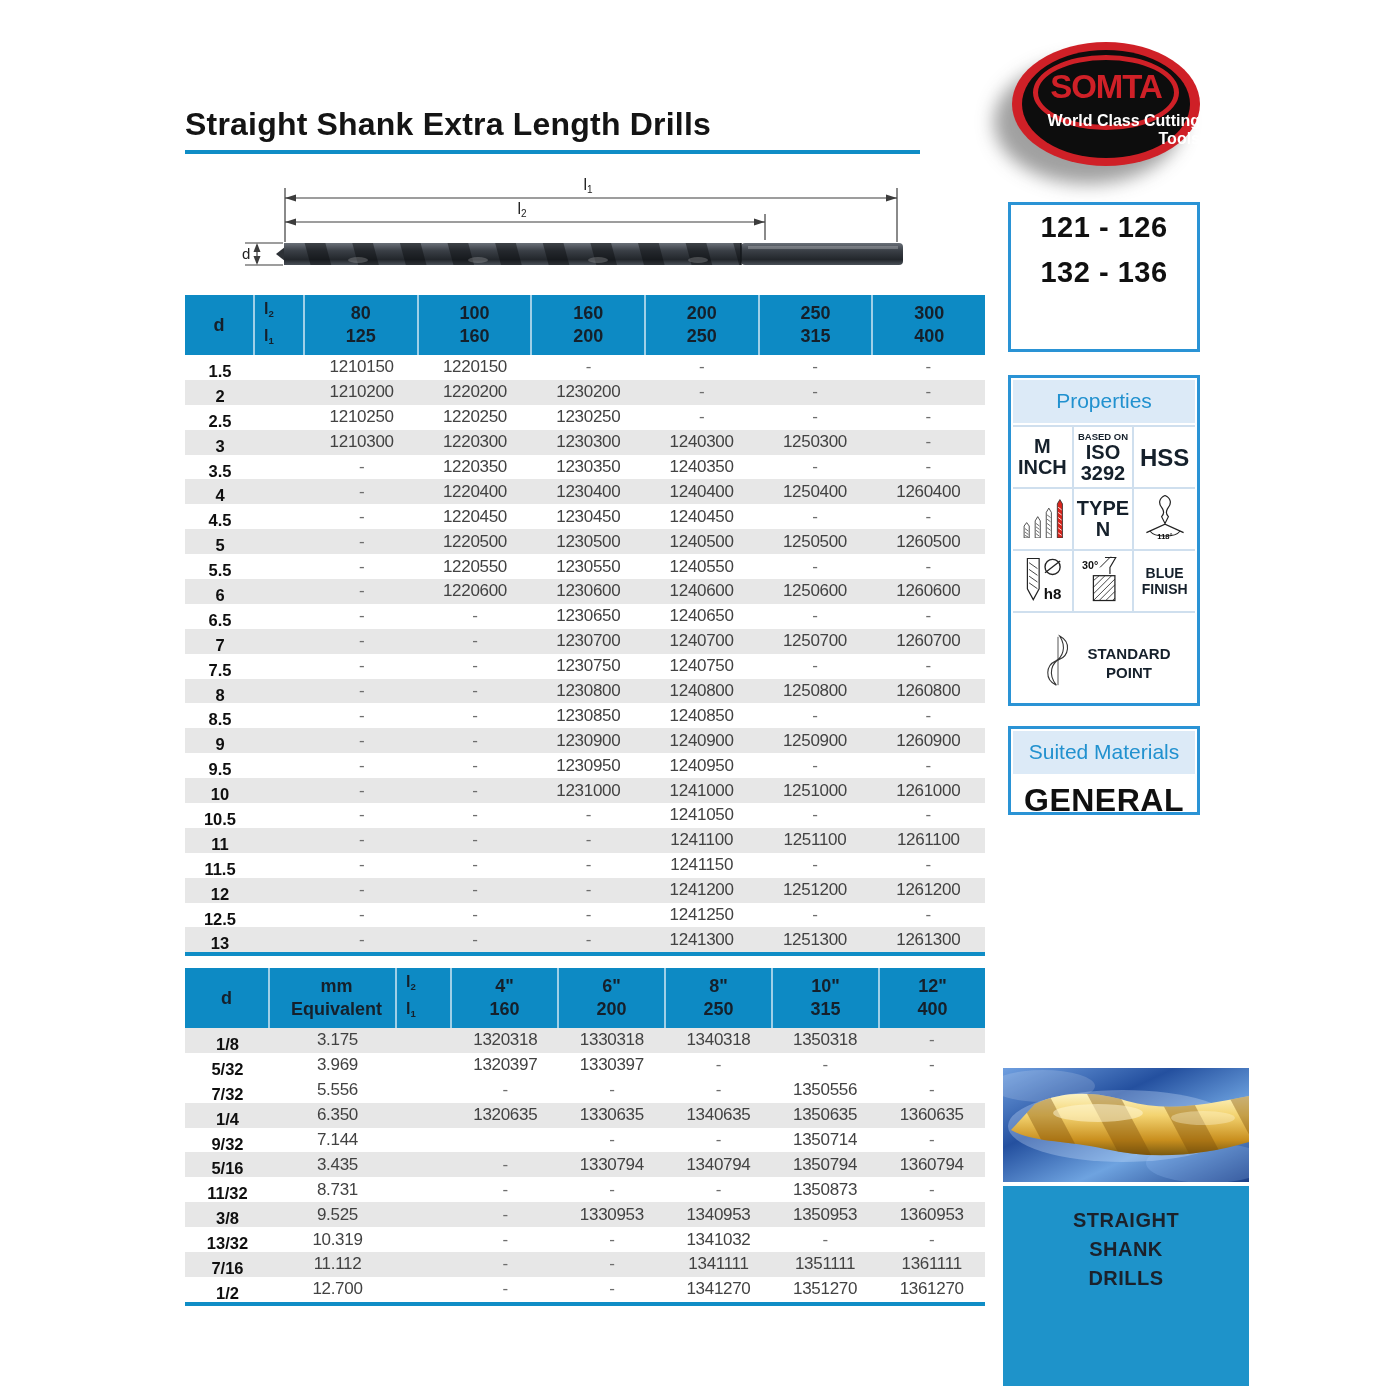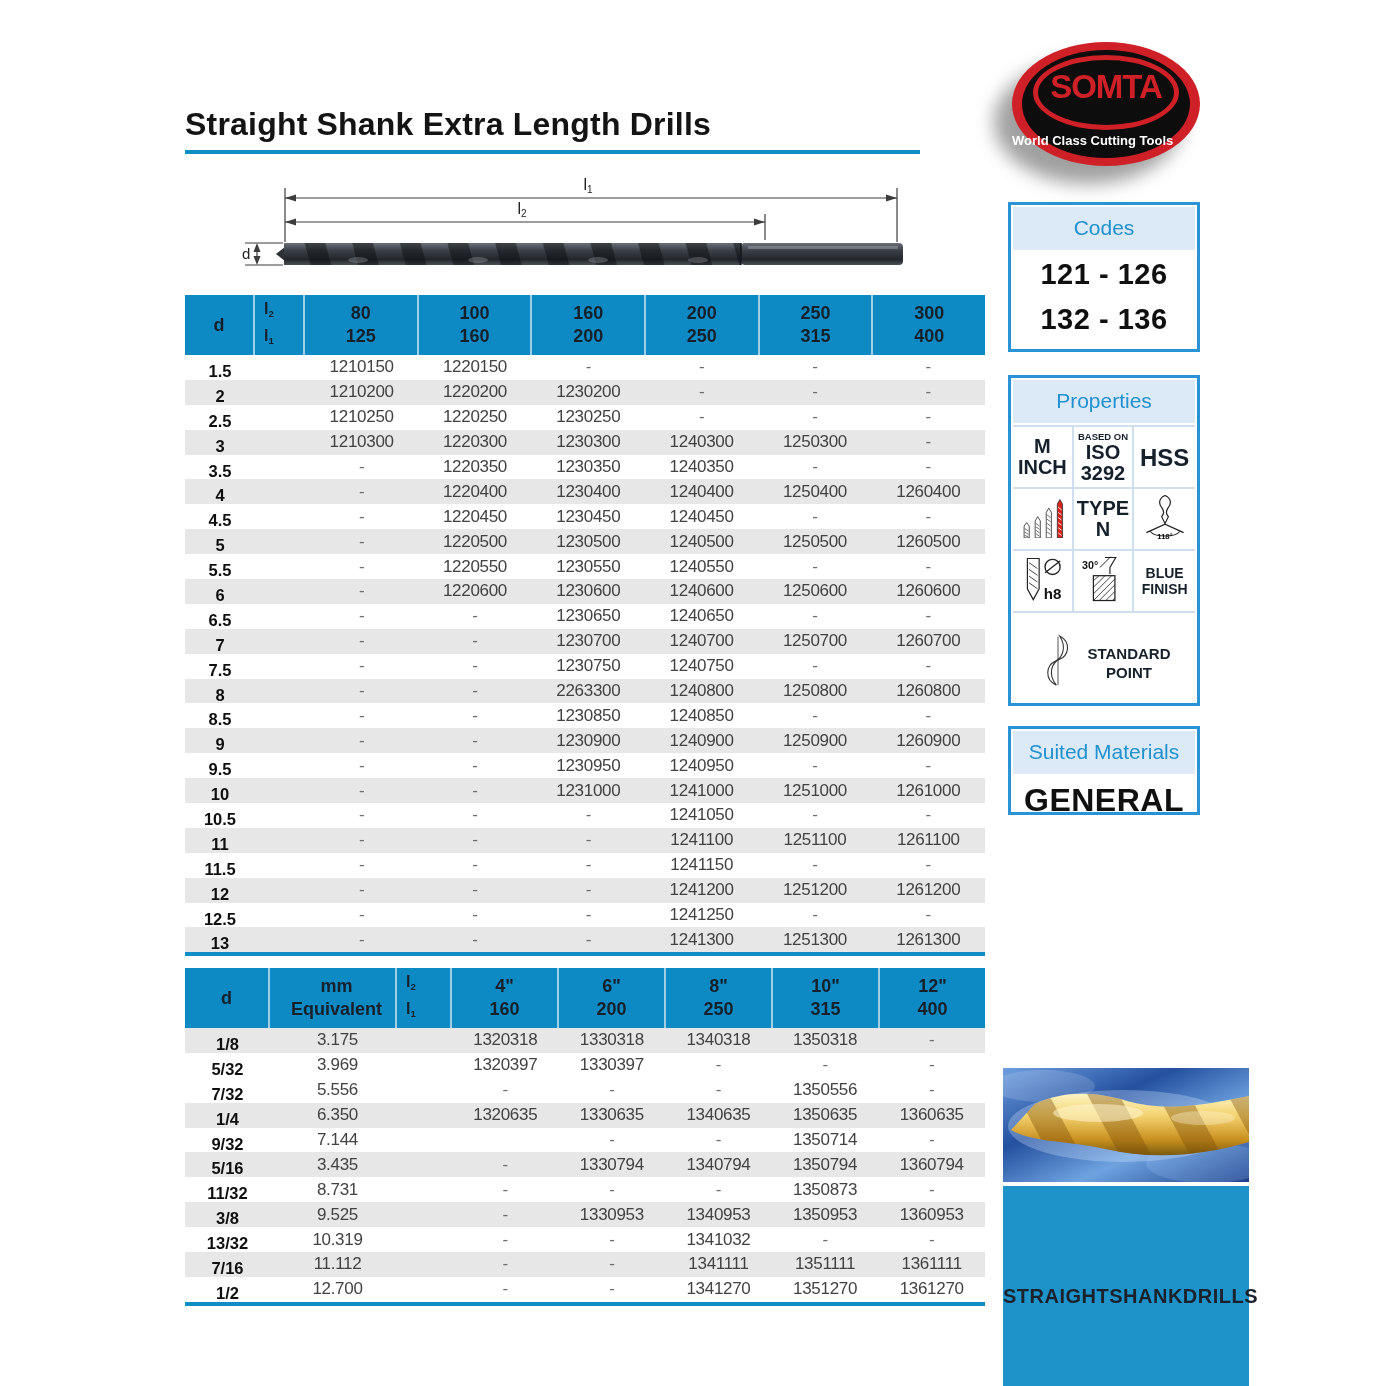--- a/index.html
+++ b/index.html
@@ -33,42 +33,42 @@
 
   
   .logo{position:absolute;left:1012px;top:42px;width:188px;height:124px;}
   .logo-shadow{position:absolute;left:-18px;top:18px;width:100%;height:100%;background:rgba(45,45,45,.45);
                border-radius:50%;filter:blur(9px);}
   .logo-oval{position:absolute;inset:0;background:#cf2027;border-radius:50%;}
   .logo-black{position:absolute;left:10px;right:10px;top:8px;bottom:8px;background:#0d0d0d;border-radius:50%;}
   .logo-ring{position:absolute;left:21px;right:21px;top:13px;bottom:36px;border:5px solid #cf2027;border-radius:50%;}
   .logo-text{position:absolute;top:26px;left:0;right:0;text-align:center;color:#cf2027;
              font-size:33px;font-weight:bold;letter-spacing:-1px;}
-  .logo-tag{position:absolute;bottom:18px;left:0;right:0;text-align:left;color:#fff;font-size:13px;font-weight:bold;}
+  .logo-tag{position:absolute;bottom:18px;left:0;right:0;text-align:right;color:#fff;font-size:16px;font-weight:bold;}
 
   
   .sidebox{position:absolute;left:1008px;width:192px;background:#fff;border:3px solid #2a93d5;box-sizing:border-box;}
   .sb-h{background:#dceaf7;text-align:center;color:#2191cf;font-size:21px;padding:9px 0 10px;margin:2px;}
   .codes-line{text-align:center;font-weight:bold;color:#101010;font-size:29px;line-height:45px;letter-spacing:0.5px;}
   .props-grid{display:grid;grid-template-columns:repeat(3,1fr);margin:0 2px;}
   .pcell{height:60px;border-right:2px solid #cfdfee;border-top:2px solid #cfdfee;display:flex;flex-direction:column;
          align-items:center;justify-content:center;text-align:center;font-weight:bold;color:#15202b;}
   .pcell:nth-child(3n){border-right:none;}
   .pcell .ln-xl{font-size:24px;line-height:25px;}
   .pcell .ln-lg{font-size:20px;line-height:21px;}
   .pcell .ln-sm{font-size:14px;line-height:16px;}
   .pcell .ln-tiny{font-size:9.5px;line-height:11px;}
   .point-row{display:flex;align-items:center;justify-content:center;height:99px;border-top:2px solid #cfdfee;margin:0 2px;}
   .point-label{font-size:15px;font-weight:bold;color:#15202b;text-align:center;width:92px;line-height:19px;}
   .suited-val{text-align:center;font-weight:bold;font-size:32px;color:#101010;padding:6px 0;letter-spacing:0.5px;}
 
   
   .photo{position:absolute;left:1003px;top:1068px;width:246px;height:114px;}
   .panel{position:absolute;left:1003px;top:1186px;width:246px;height:200px;background:#1e93ca;
-         display:flex;flex-direction:row;align-items:center;padding-top:20px;box-sizing:border-box;}
+         display:flex;flex-direction:column;align-items:center;padding-top:20px;box-sizing:border-box;}
   .panel-line{font-weight:bold;font-size:20px;color:#1b212b;line-height:29px;letter-spacing:0.5px;}
 </style>
 </head>
 <body>
 
 <div id="page">
 
   <div class="title">Straight Shank Extra Length Drills</div>
   <div class="title-rule"></div>
 
@@ -279,21 +279,21 @@
         <div class="tc datacol">1230750</div>
         <div class="tc datacol">1240750</div>
         <div class="tc datacol dash">-</div>
         <div class="tc datacol dash">-</div>
       </div>
       <div class="trow alt">
         <div class="tc dcol w-d1">8</div>
         <div class="tc w-l1"></div>
         <div class="tc datacol dash">-</div>
         <div class="tc datacol dash">-</div>
-        <div class="tc datacol">2263300</div>
+        <div class="tc datacol">1230800</div>
         <div class="tc datacol">1240800</div>
         <div class="tc datacol">1250800</div>
         <div class="tc datacol">1260800</div>
       </div>
       <div class="trow">
         <div class="tc dcol w-d1">8.5</div>
         <div class="tc w-l1"></div>
         <div class="tc datacol dash">-</div>
         <div class="tc datacol dash">-</div>
         <div class="tc datacol">1230850</div>
@@ -542,21 +542,20 @@
     <div class="logo-shadow"></div>
     <div class="logo-oval">
       <div class="logo-black"></div>
       <div class="logo-ring"></div>
       <div class="logo-text">SOMTA</div>
       <div class="logo-tag">World Class Cutting Tools</div>
     </div>
   </div>
 
   <div class="sidebox" style="top:202px;height:150px">
-    <div class="sb-h">Codes</div>
     <div id="codes-lines">
         <div class="codes-line">121 - 126</div>
         <div class="codes-line">132 - 136</div>
       </div>
   </div>
 
   <div class="sidebox" style="top:375px;height:331px">
     <div class="sb-h">Properties</div>
     <div class="props-grid" id="props-grid">
         <div class="pcell">

